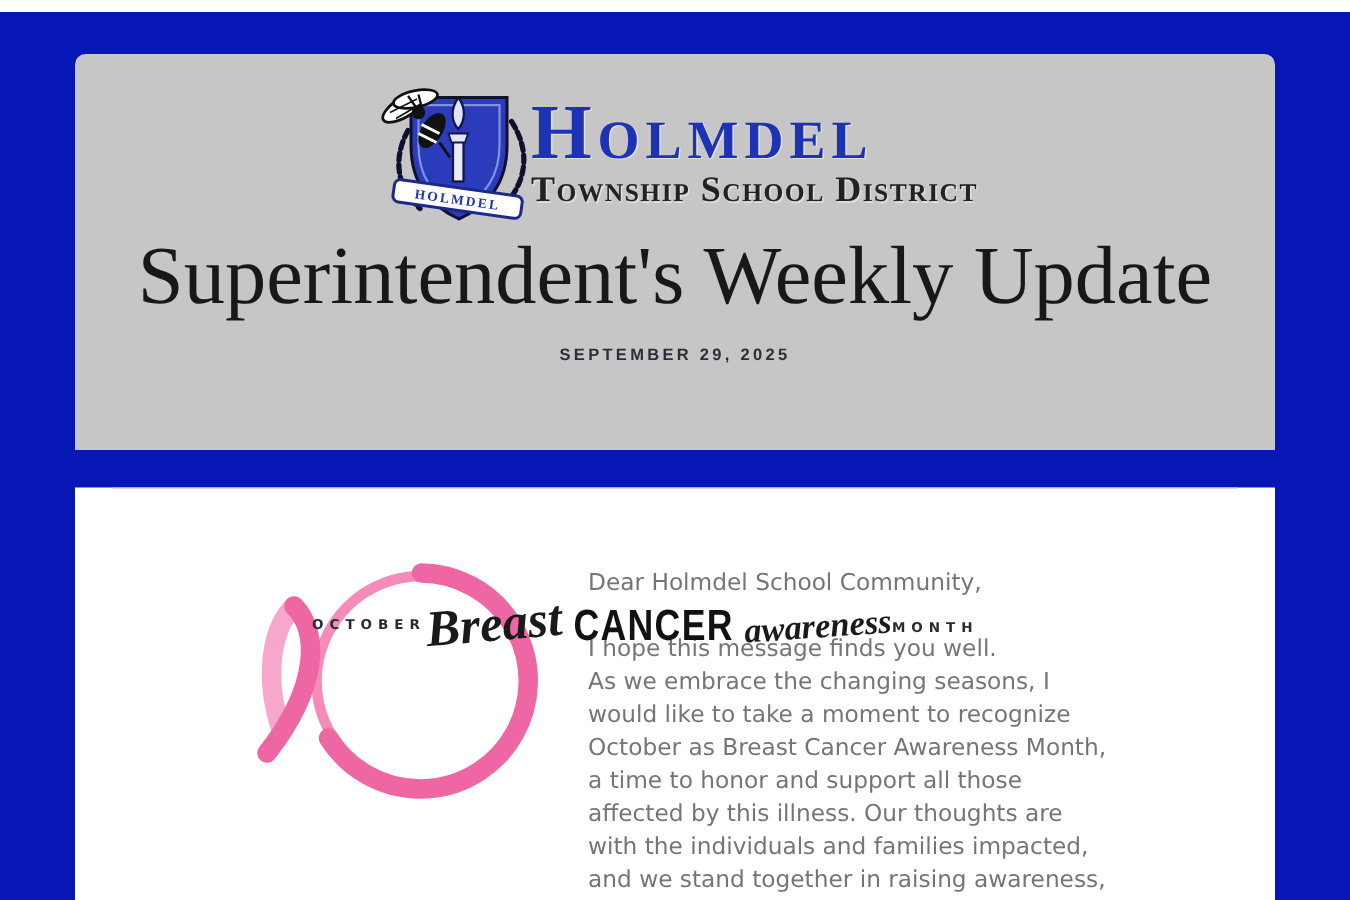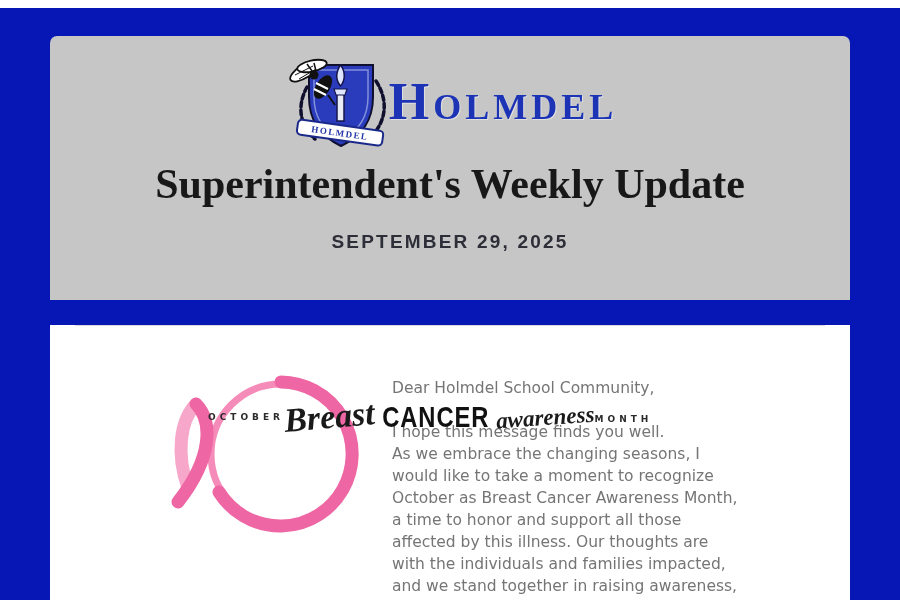--- a/index.html
+++ b/index.html
@@ -42,36 +42,36 @@
     font-variant: small-caps;
     font-weight: 600;
     font-size: 24px; line-height: 26px;
     letter-spacing: 1px;
     color: #222222;
     text-shadow: 1px 1px 0 rgba(255,255,255,0.4);
   }
   .newsletter-title {
     margin-top: 10px;
     font-family: "Liberation Serif", serif;
-    font-weight: 700;
-    font-size: 42px; line-height: 46px;
+    font-weight: 400;
+    font-size: 55px; line-height: 46px;
     color: #181818;
   }
   .hashtags {
     margin-top: 3px;
     font-family: "DejaVu Sans", sans-serif;
     font-weight: 700;
     font-size: 18px; line-height: 22px;
     color: #1d1d38;
   }
   .issue-date {
     margin-top: 24px;
     font-family: "Liberation Sans", sans-serif;
     font-weight: 700;
-    font-size: 19px;
+    font-size: 11px;
     letter-spacing: 2.2px;
     color: #2e2e38;
   }
 
   
   .card-body { background: #ffffff; height: 336px; padding: 0 25px; }
   .divider { border-top: 1px solid #d8d8d8; margin-top: 25px; }
   .content-row {
     display: flex; align-items: flex-start;
     padding-left: 75px; margin-top: 40px;
@@ -148,20 +148,21 @@
         </g>
 
         <g transform="rotate(8 56 80)">
           <rect x="14" y="72" width="86" height="15" rx="4" fill="#ffffff" stroke="#1b2a8a" stroke-width="2"></rect>
           <text x="57" y="83" text-anchor="middle" font-size="9" letter-spacing="1.5" font-family="Liberation Serif, serif" font-weight="700" fill="#2436a8">HOLMDEL</text>
         </g>
       </svg>
 
       <div class="wordmark-block">
         <div class="wordmark">Holmdel</div>
+        <div class="wordmark-sub">Township School District</div>
       </div>
     </div>
 
     <h1 class="newsletter-title">Superintendent's Weekly Update</h1>
 
 
     <div class="issue-date">SEPTEMBER 29, 2025</div>
   </div>
 
   <div class="card-body">

